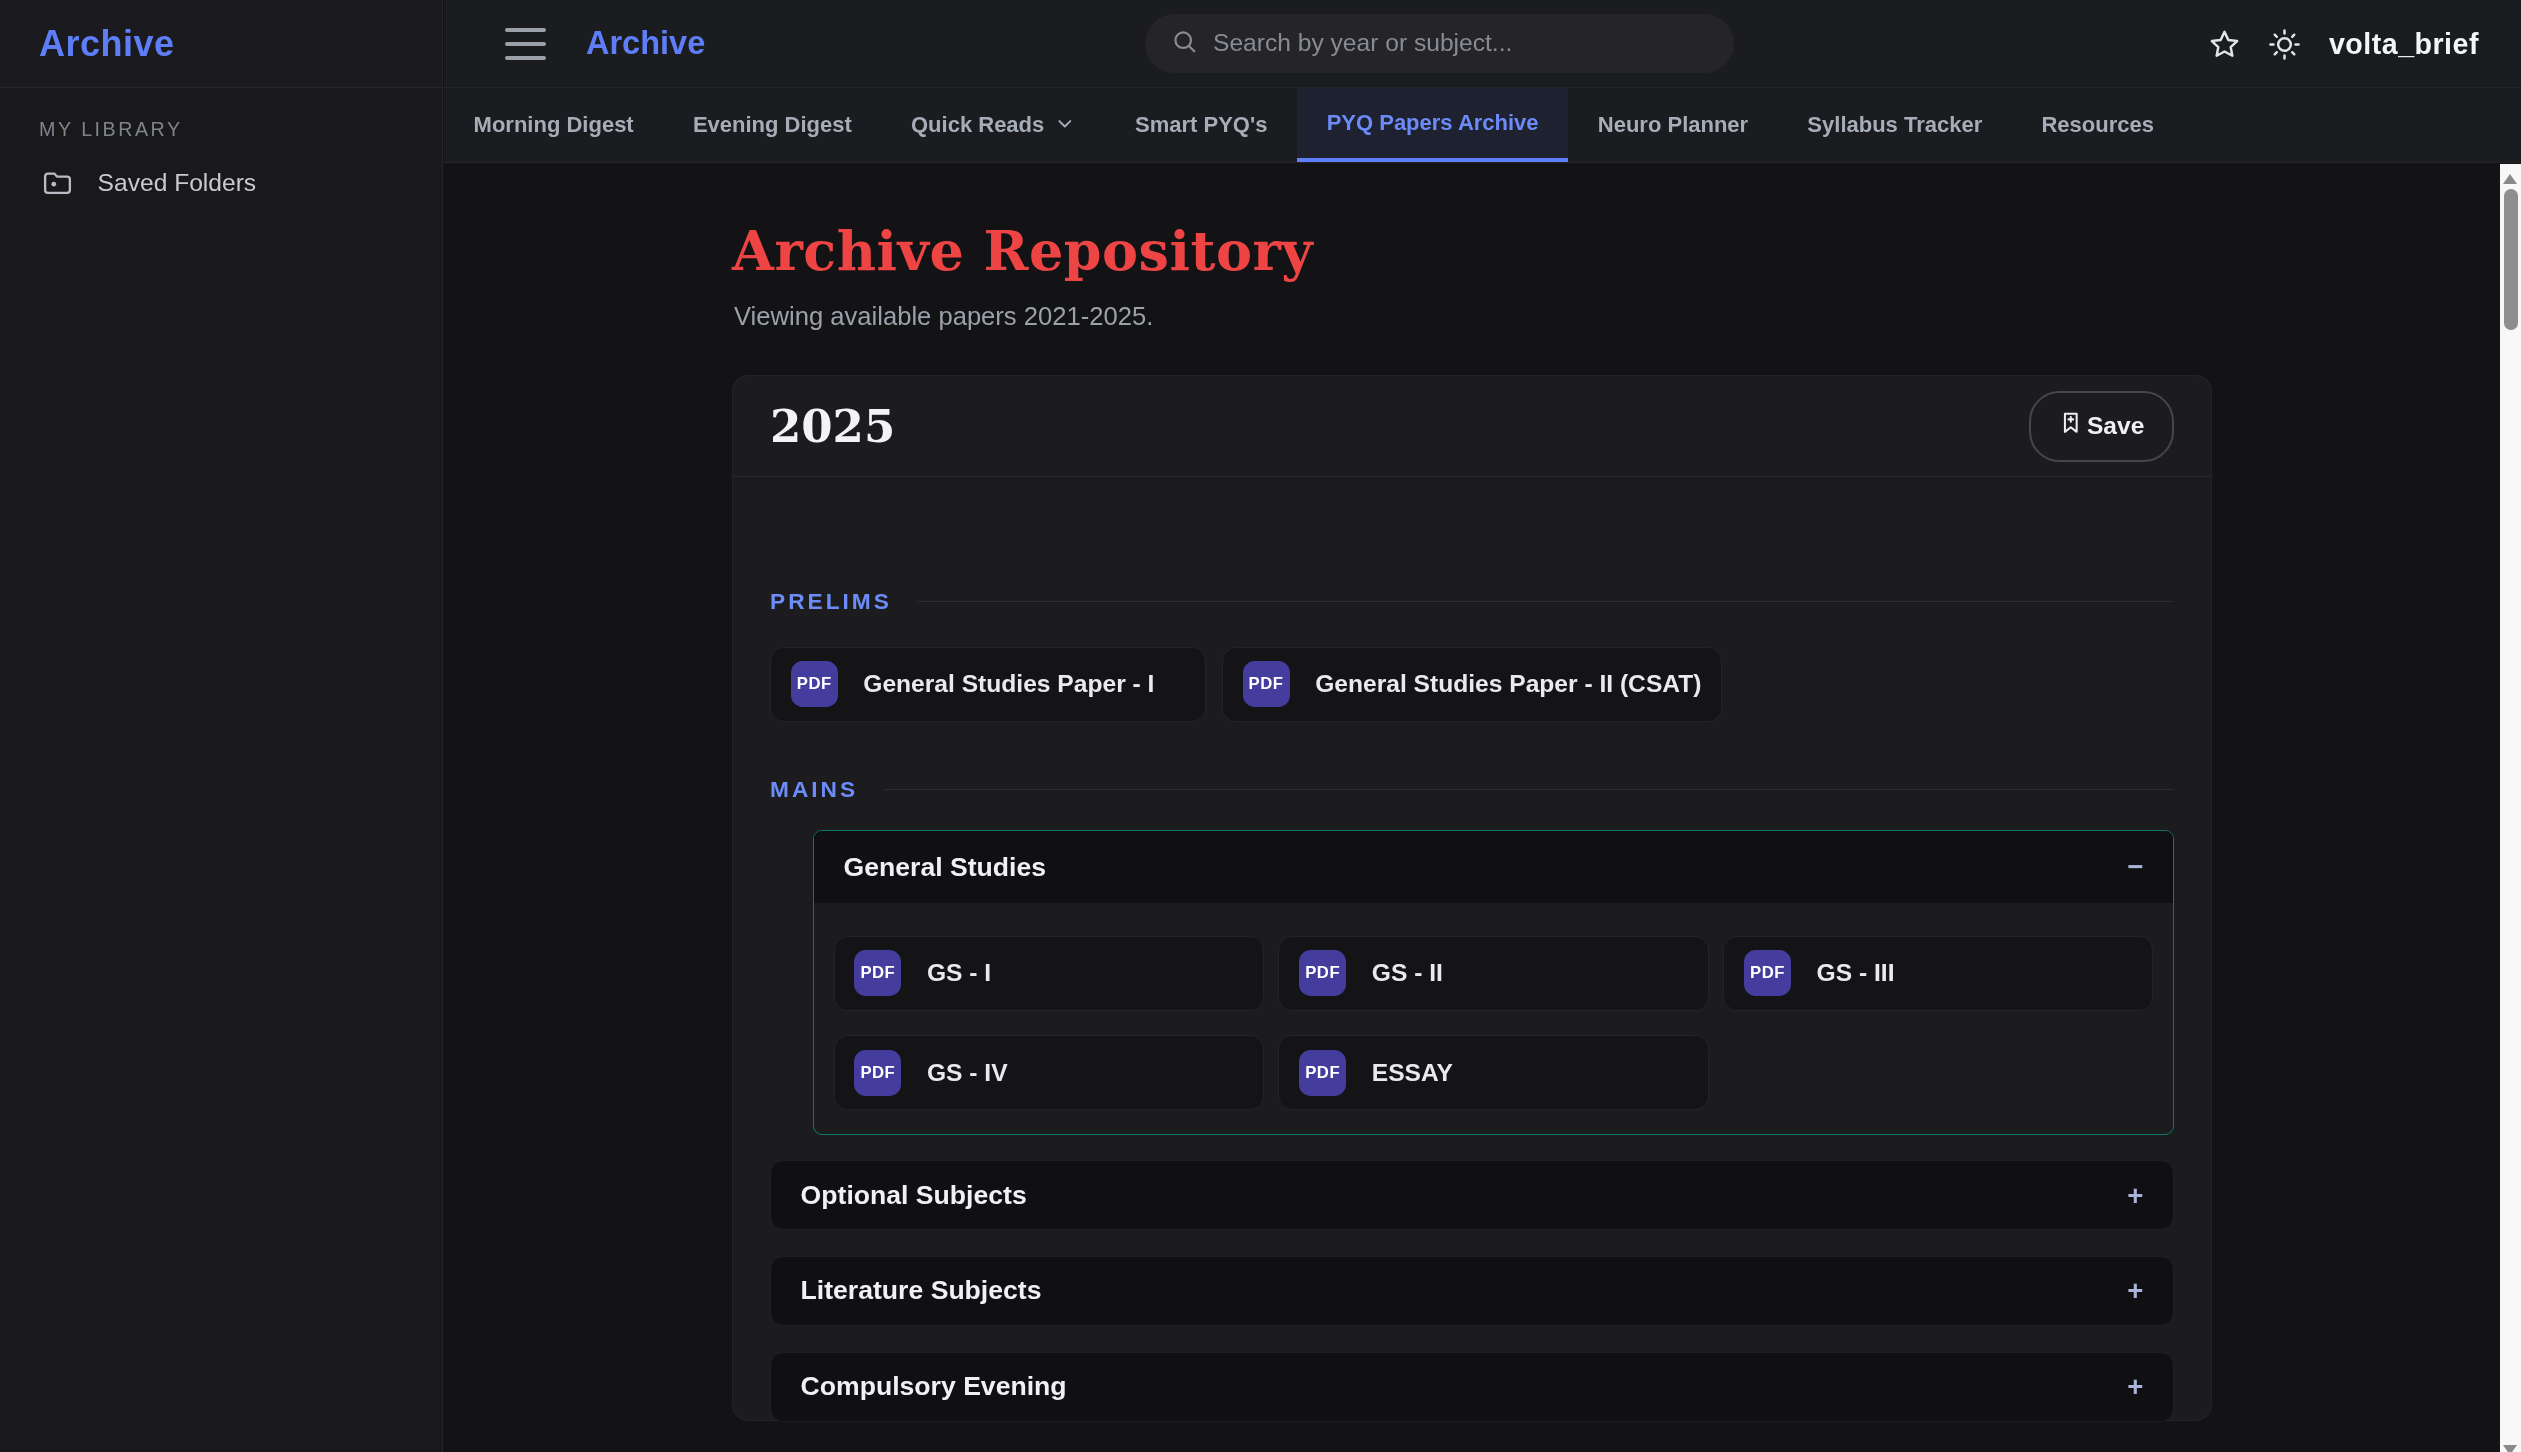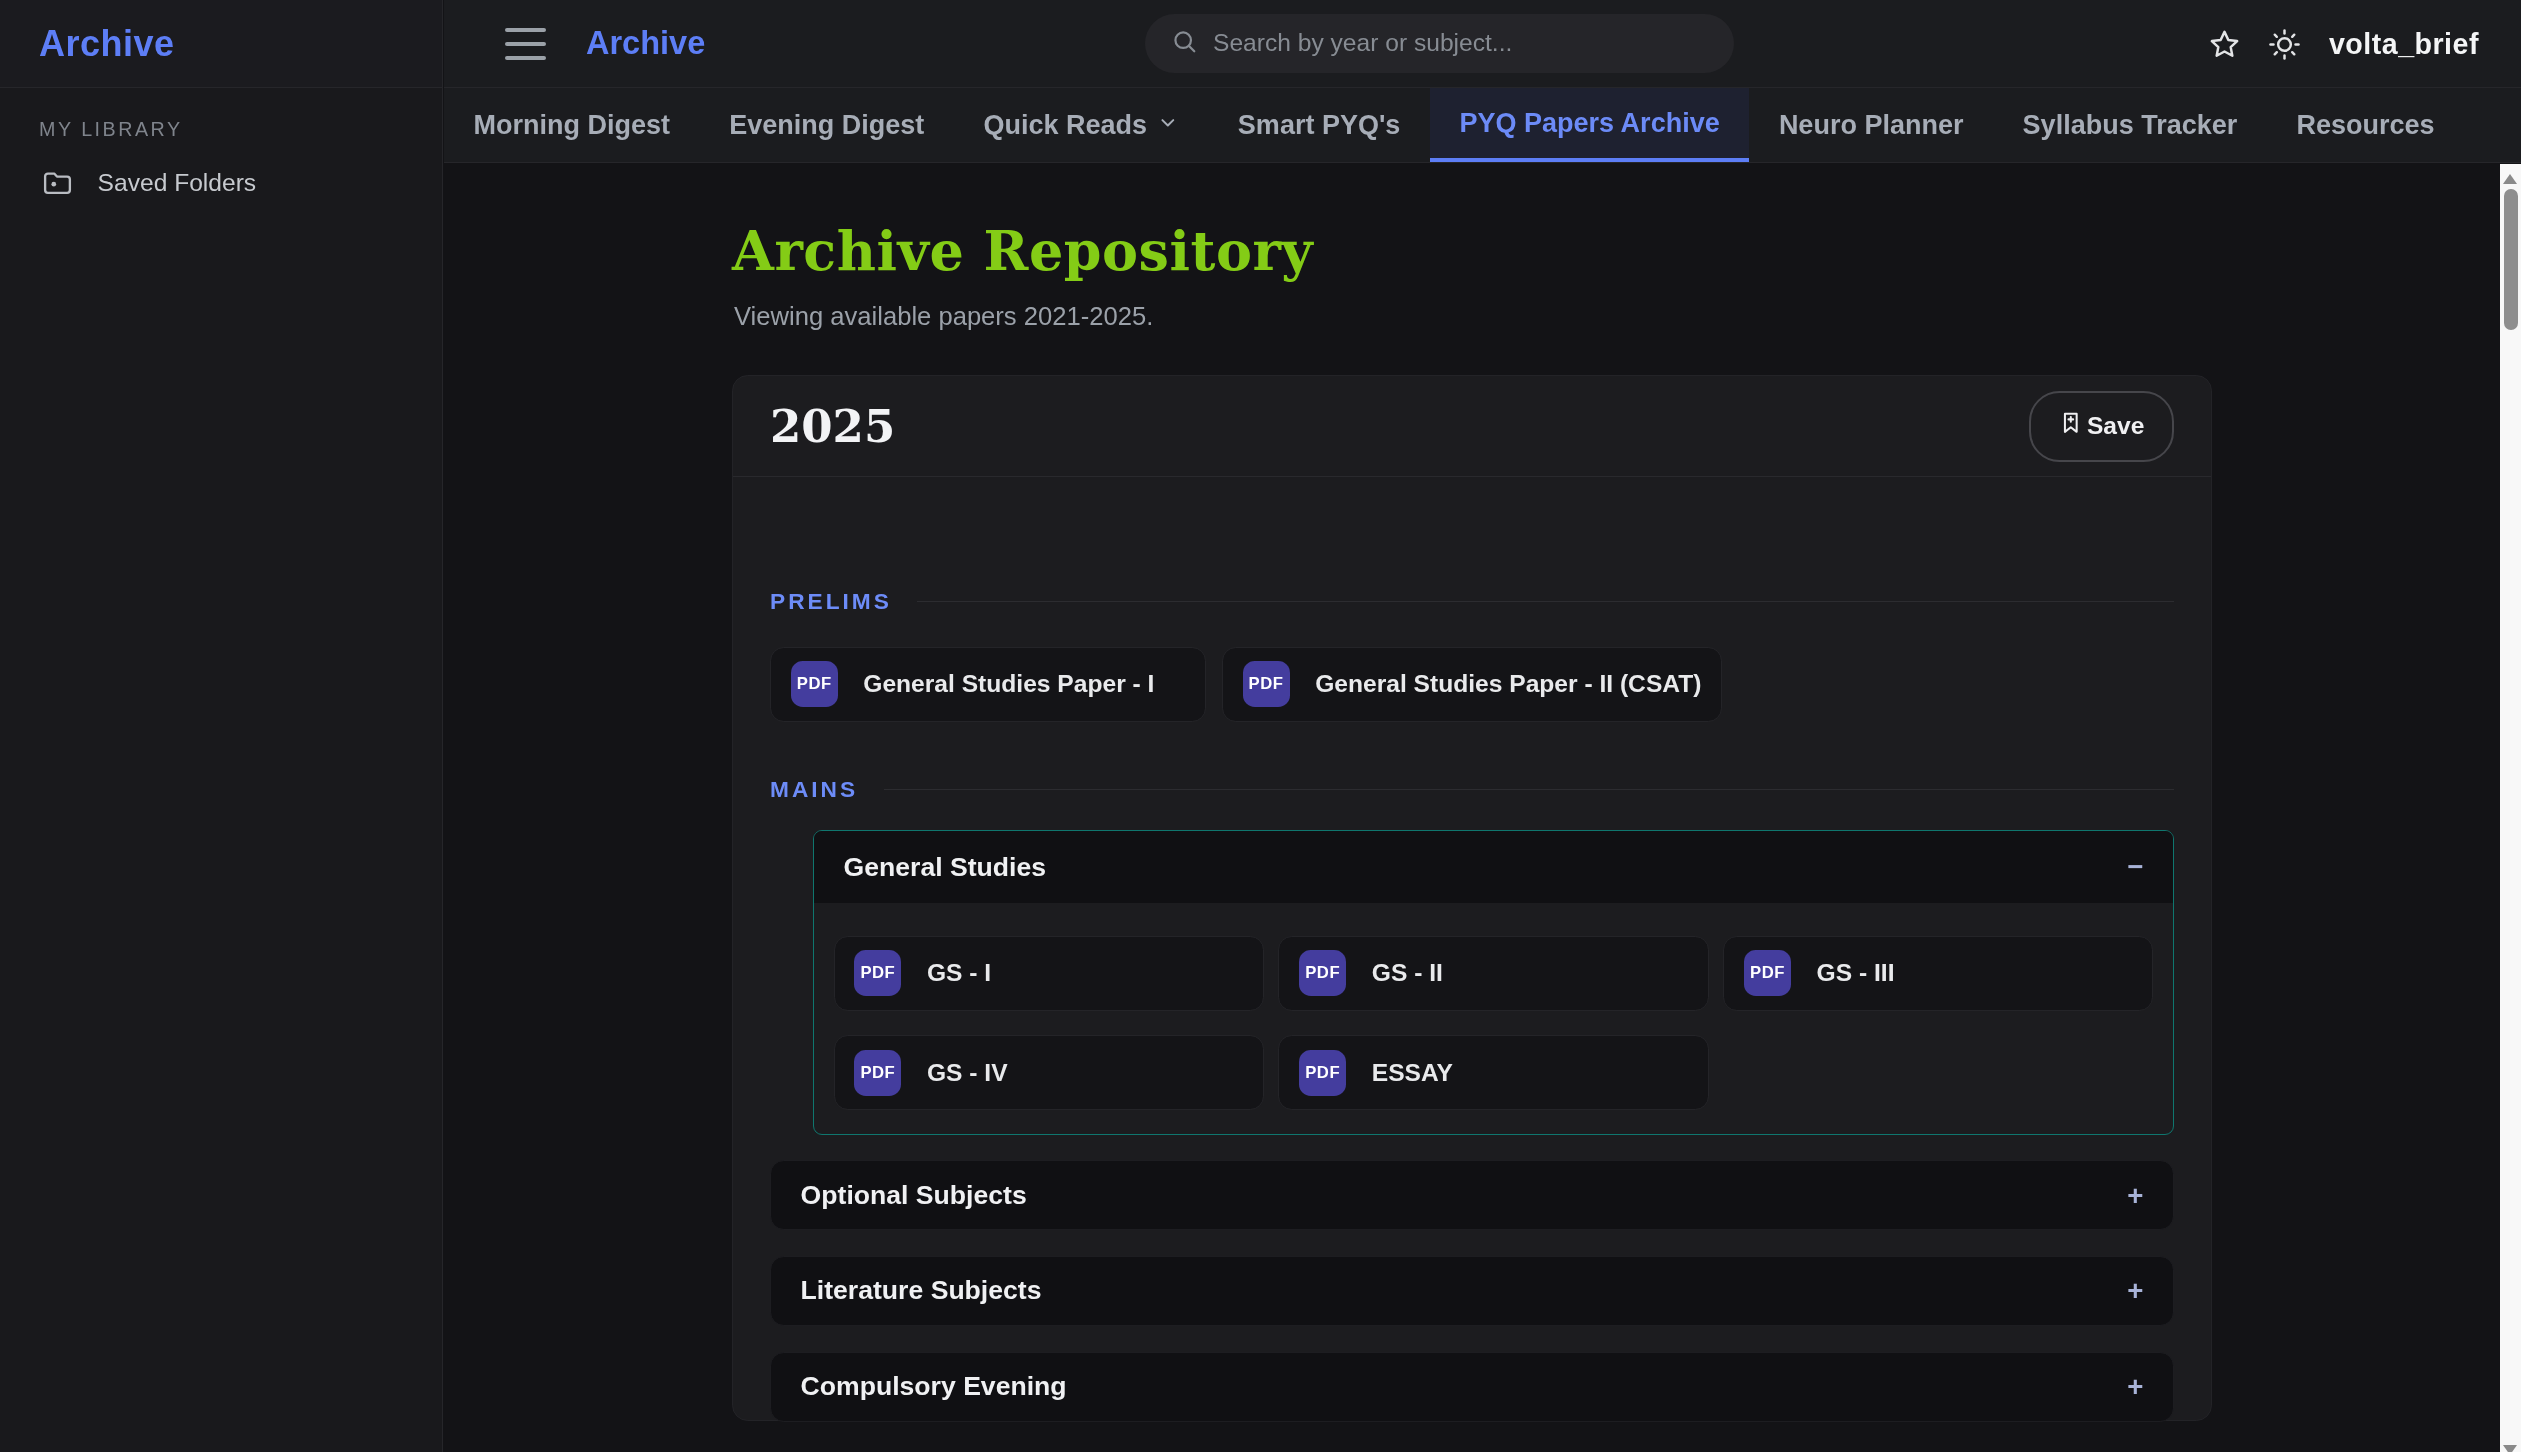--- a/index.html
+++ b/index.html
@@ -36,29 +36,29 @@
     color:#ec4899; font-size:24.6px; font-family:"Liberation Sans", sans-serif; }
   .searchbox input::placeholder { color:#878c93; }
   .topbar-right { position:absolute; right:43px; top:0; height:88px;
     display:flex; align-items:center; gap:27.6px; }
   .icon-btn { background:none; border:none; cursor:pointer; display:flex; align-items:center; }
   .username { font-size:28.6px; font-weight:800; color:#f4f5f6; letter-spacing:0.5px; }
 
   .tabbar { height:75px; background:#1b1c1f; border-bottom:1px solid #26262a;
     display:flex; align-items:stretch; }
   .tab { display:flex; align-items:center; gap:9.9px; padding:0 29.6px;
-    font-size:27px; font-weight:600; color:#a7adb7; cursor:pointer; white-space:nowrap; }
+    font-size:22px; font-weight:600; color:#a7adb7; cursor:pointer; white-space:nowrap; }
   .tab.active { background:#1e2130; color:#6c8bf7; border-bottom:4.9px solid #5d7ef6; padding-bottom:0; }
   .tab svg { margin-top:3px; }
 
   
   .content { position:absolute; top:164px; left:0; right:0; bottom:0; background:#131316; }
   .page-title { position:absolute; left:288px; top:55px;
     font-family:"DejaVu Serif", serif; font-weight:700; font-size:54px;
-    color:#84cc16; letter-spacing:0.5px;text-align:right; }
+    color:#ef4444; letter-spacing:0.5px;text-align:right; }
   .page-subtitle { position:absolute; left:290px; top:138px; font-size:25.6px; color:#9ba1a9; }
 
   .year-card { position:absolute; left:288px; top:211px; width:1480px; height:1046px;
     background:#1c1c1f; border:1px solid #232327; border-radius:15.8px; }
   .card-header { height:101px; display:flex; align-items:center; justify-content:space-between;
     padding:0 37px; border-bottom:1px solid #29292d; }
   .year { font-family:"DejaVu Serif", serif; font-weight:700; font-size:45px; color:#f2f3f5; }
   .save-btn { display:flex; align-items:center; gap:3px; height:71px; padding:0 27.6px;
     background:transparent; border:2px solid #46464b; border-radius:30.5px;
     color:#f0f0f2; font-size:24.6px; font-weight:700; cursor:pointer;

